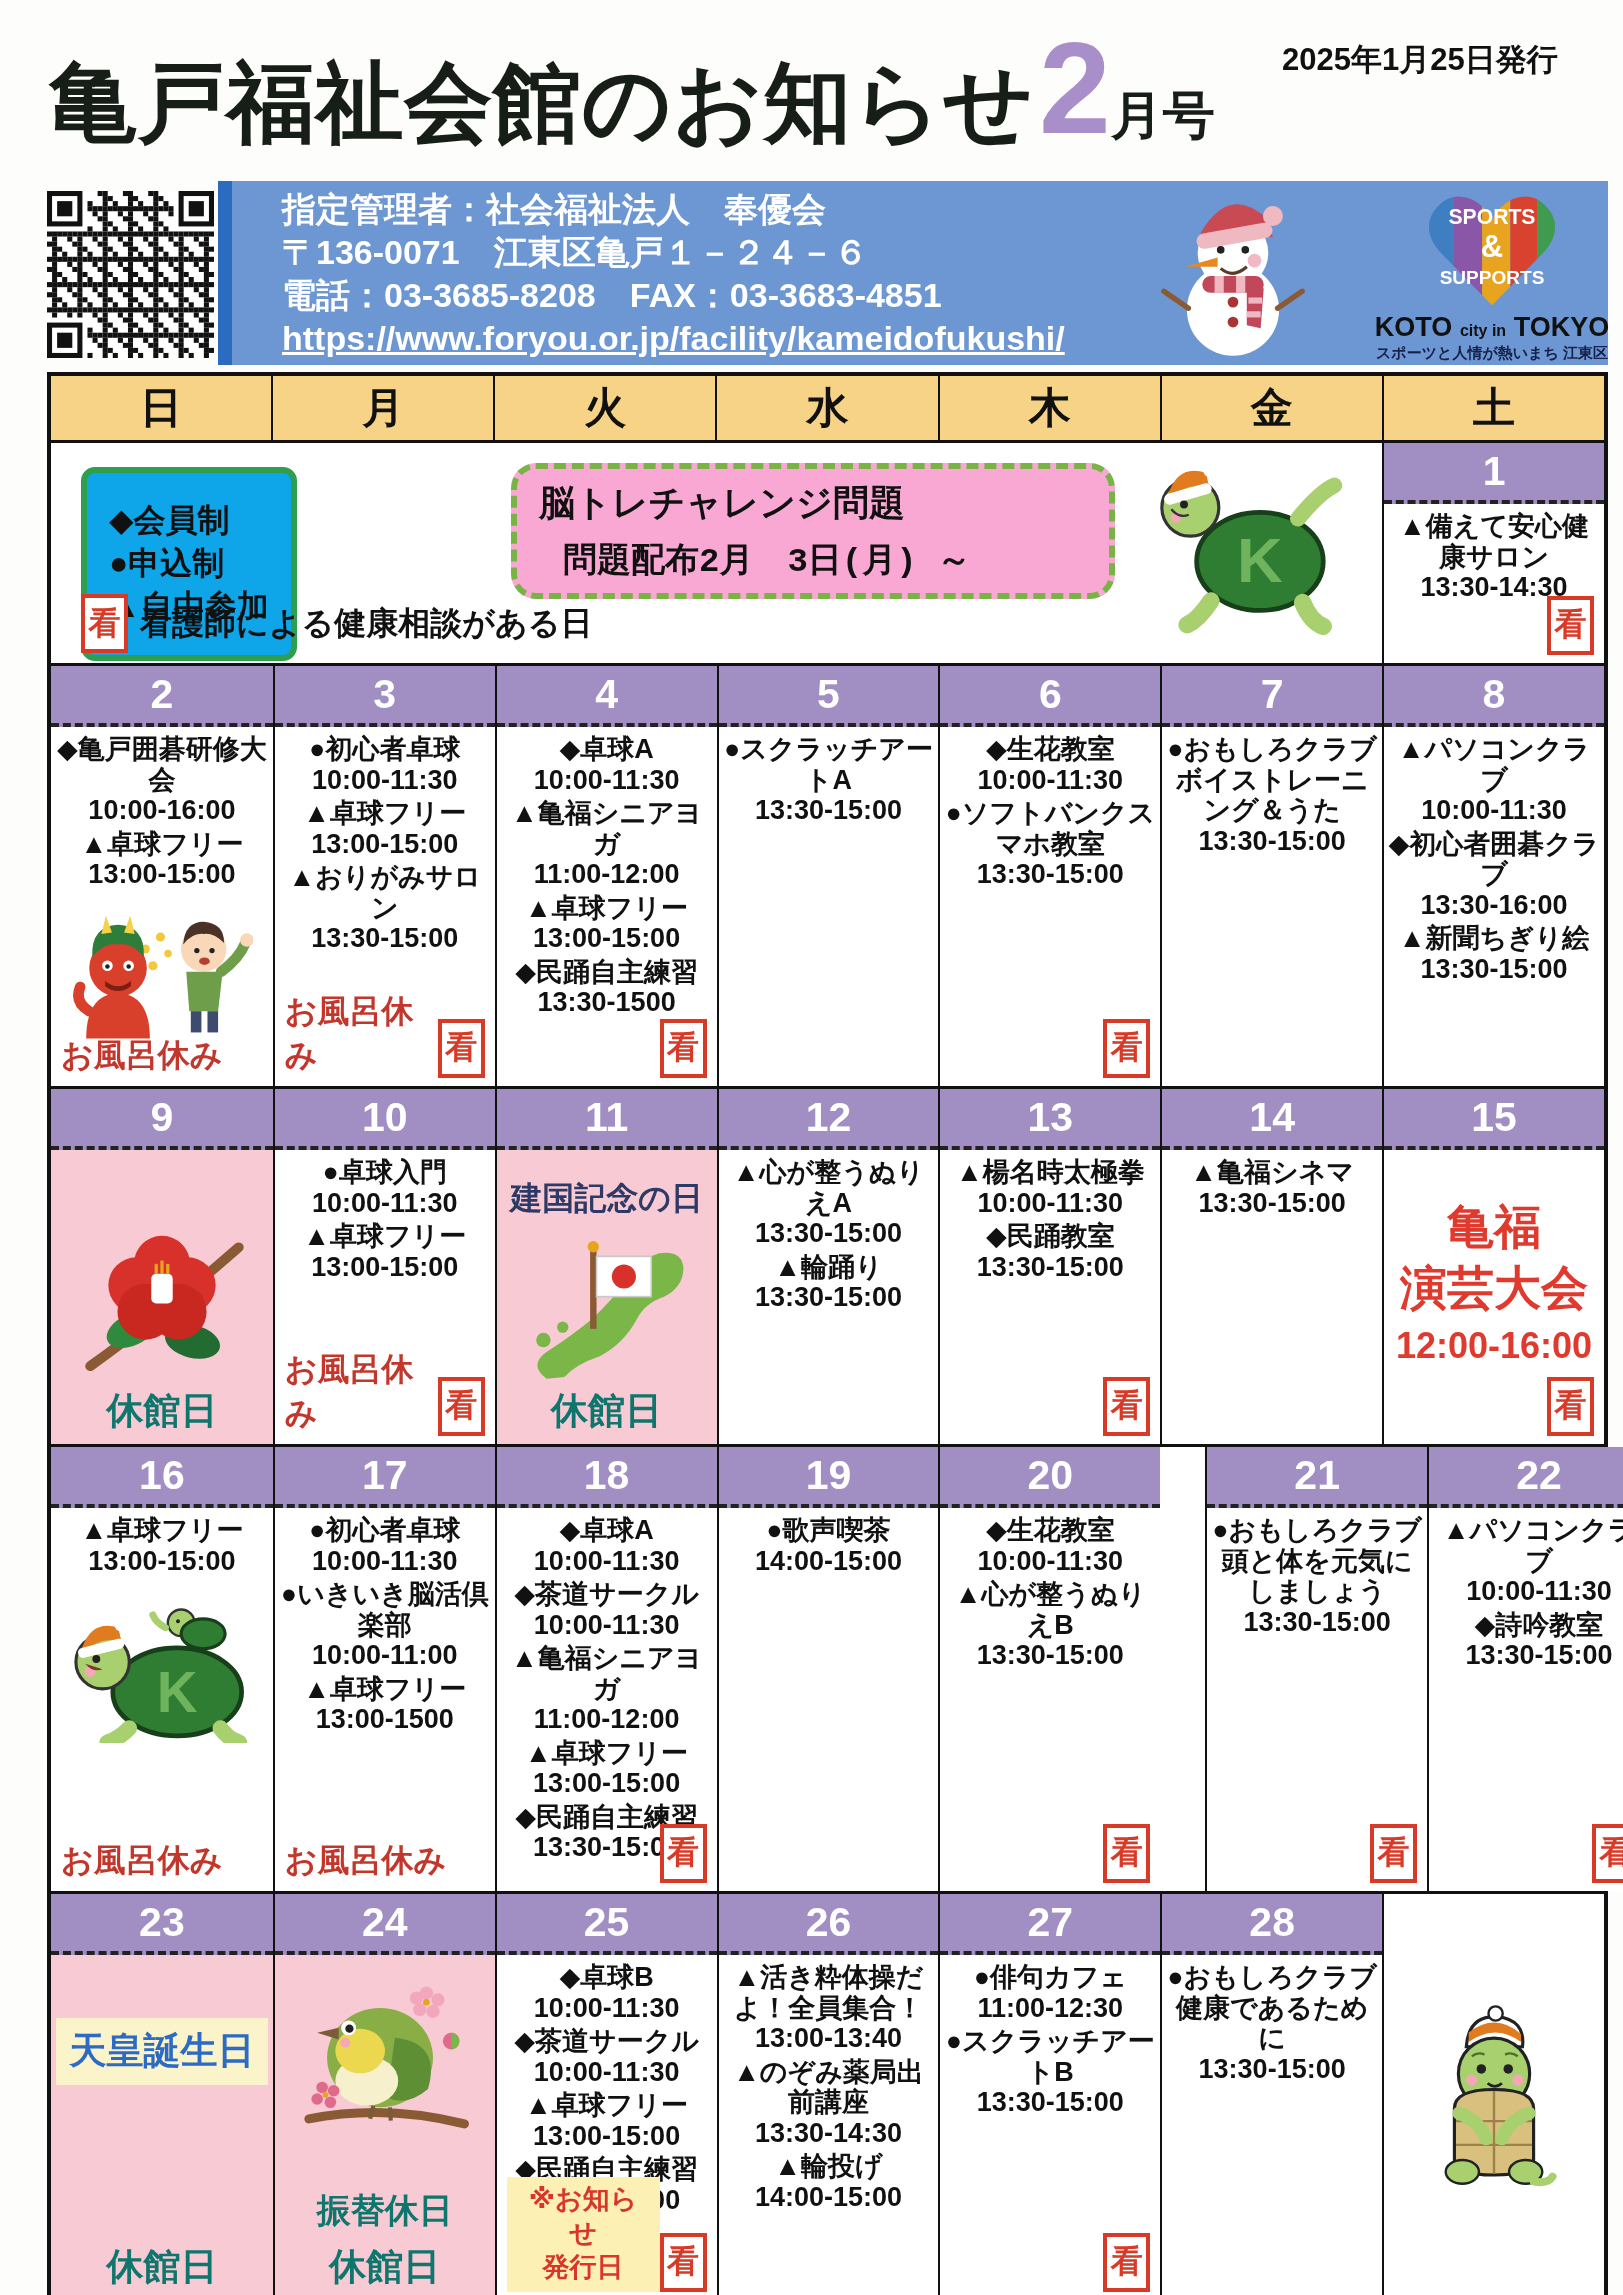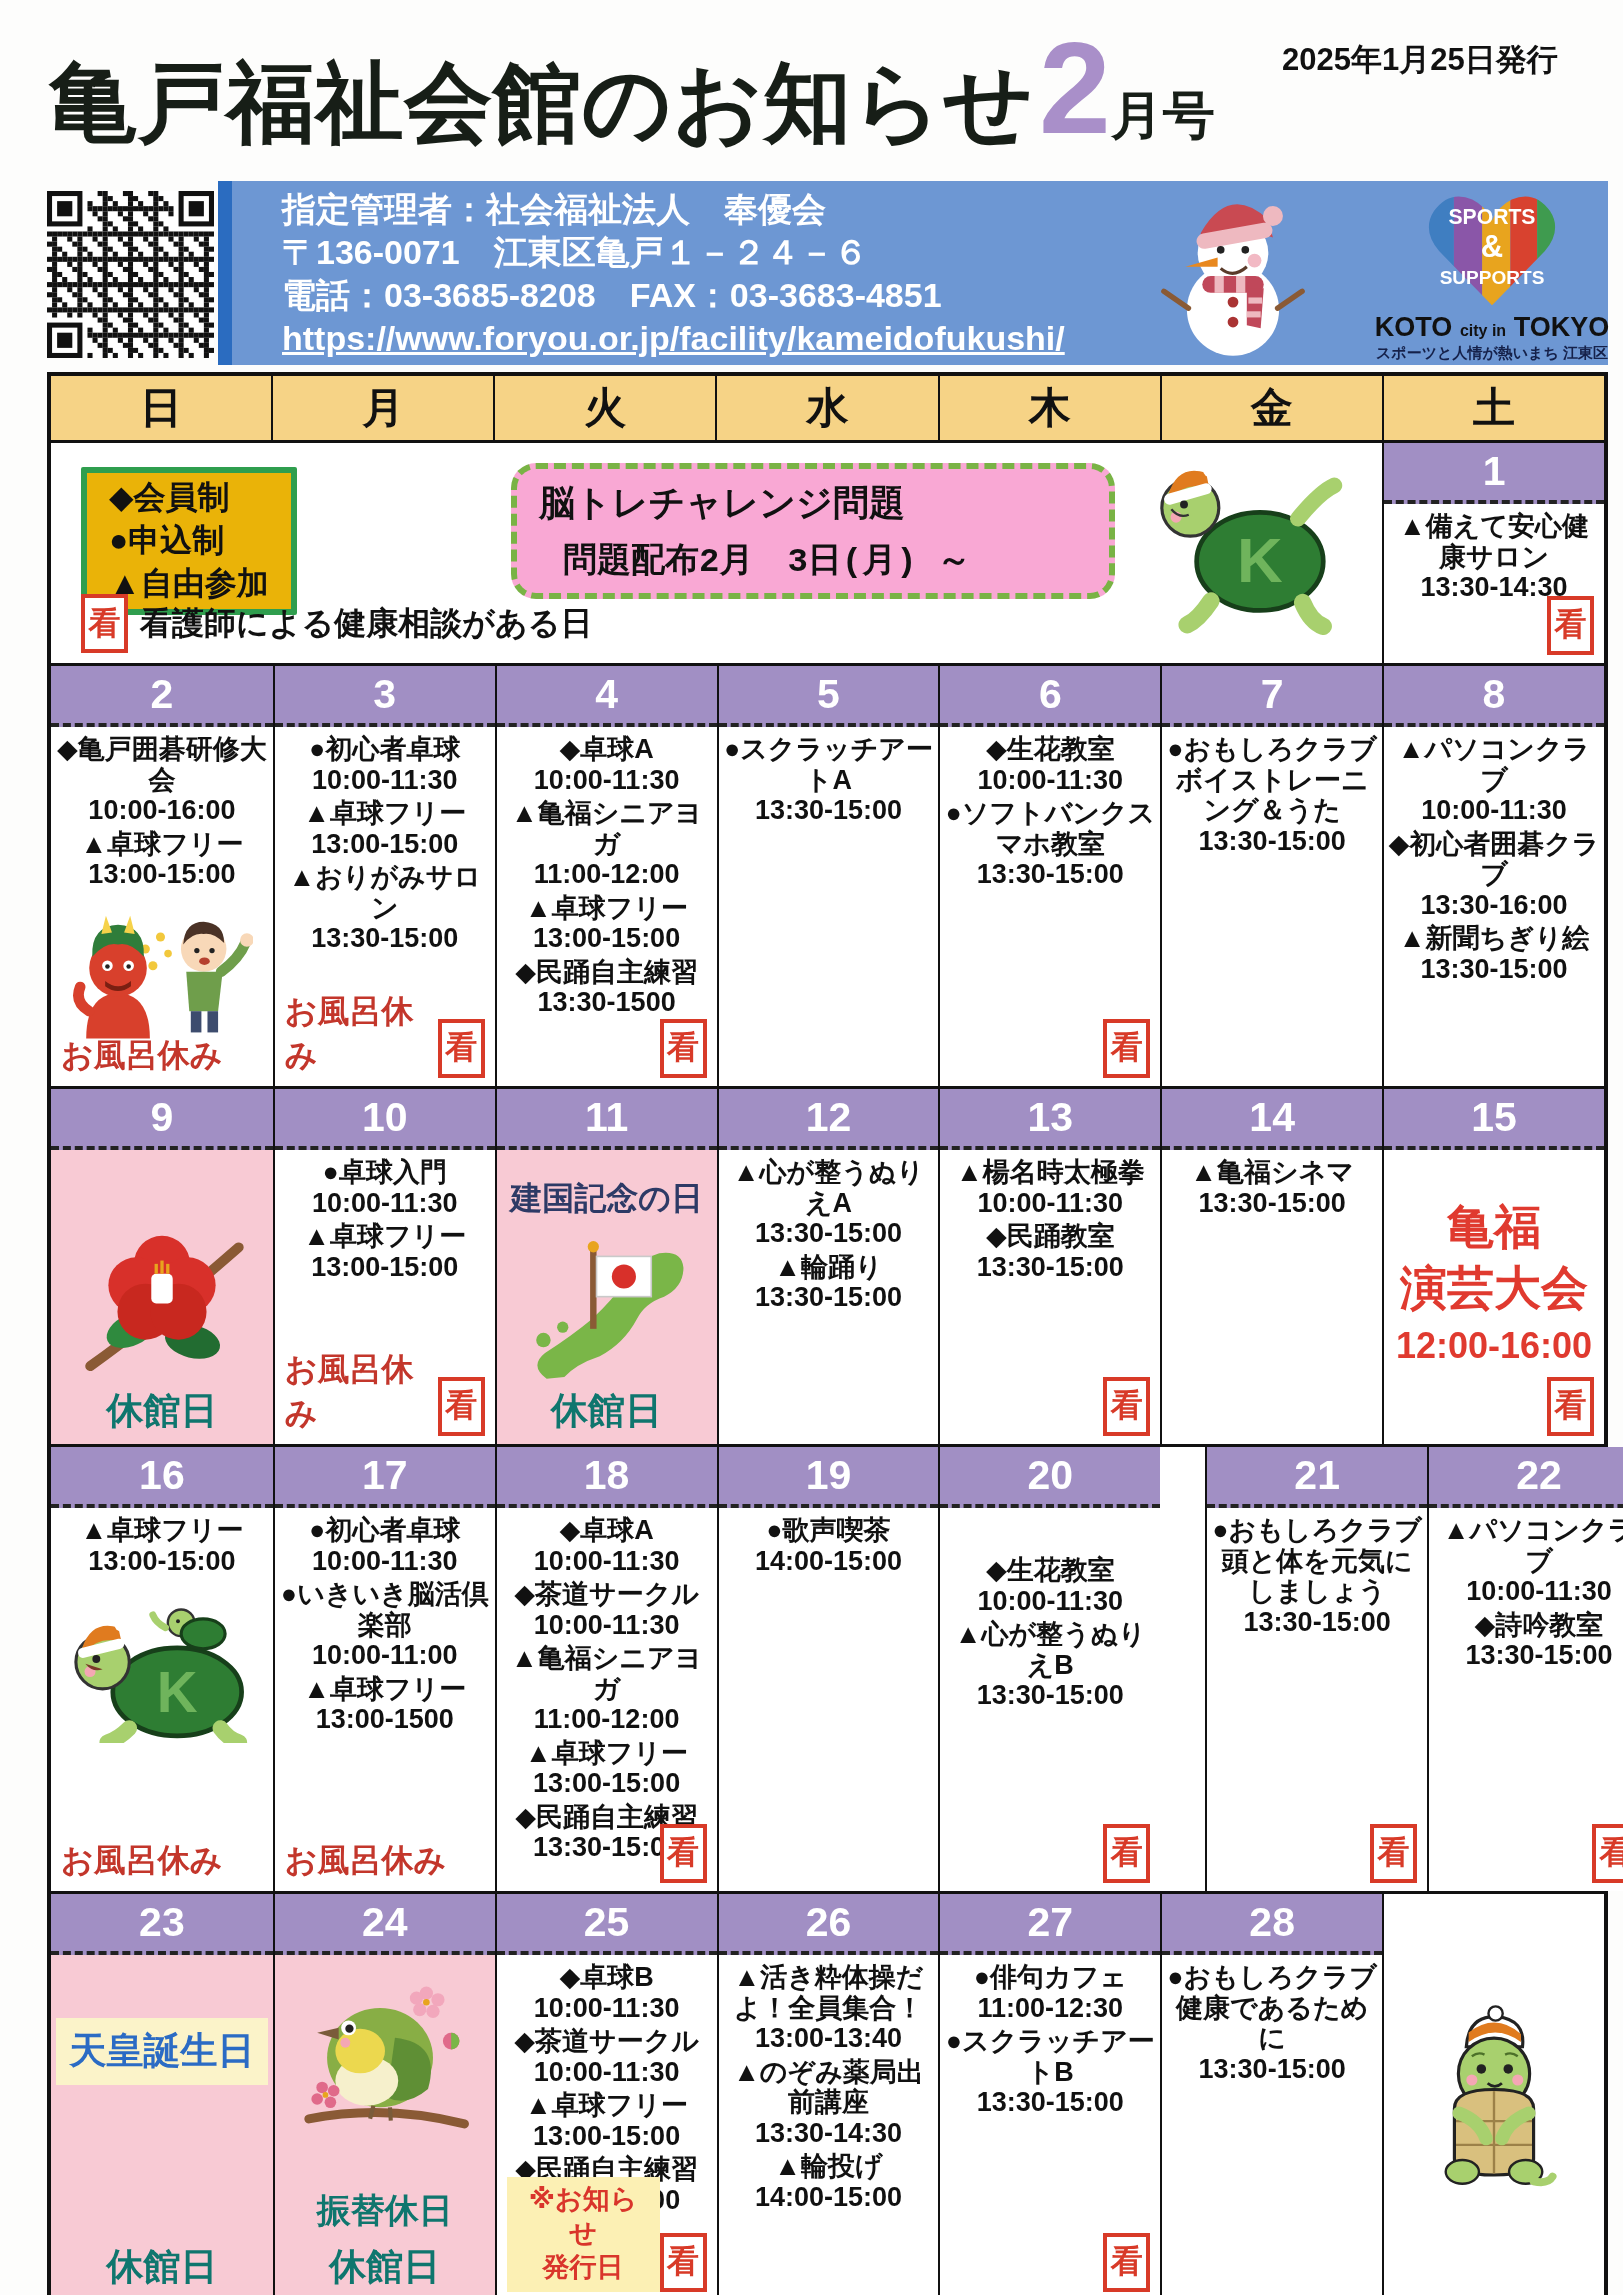--- a/index.html
+++ b/index.html
@@ -53,22 +53,22 @@
   .feature{color:#e03a2f;text-align:center;margin-top:39px;}
   .feature .fl{font-size:47px;font-weight:900;line-height:1.3;}
   .feature .ft{font-size:36px;font-weight:700;margin-top:6.8px;}
   .tenno{background:#fbf3c9;color:#2b6bc4;font-size:37px;font-weight:900;padding:8.5px 13.5px;margin-top:56px;}
   .furikae{color:#0f766e;font-size:34px;font-weight:800;margin-top:auto;}
   .kenkoku{color:#2d3a66;font-size:32px;font-weight:900;text-align:center;margin-top:22px;line-height:1.2;}
   .notice{background:#fcf0b4;color:#d9352b;font-size:27px;font-weight:800;text-align:center;
           line-height:1.25;padding:6.8px 10px;white-space:pre-line;}
   .illus{display:flex;justify-content:center;margin-top:3.4px;}
   
-  .legendbox{position:absolute;left:30px;top:24px;border:6px solid #2f9e4e;border-radius:2px;
-             padding:3px 22px;background:#eab308;}
+  .legendbox{position:absolute;left:30px;top:24px;border:6px solid #2f9e4e;border-radius:14px;
+             padding:26px 22px;background:#0ea5e9;}
   .legendbox div{font-size:32px;font-weight:700;line-height:1.35;}
   .nursenote{position:absolute;left:30px;bottom:10px;display:flex;align-items:center;gap:12px;
              font-size:32px;font-weight:600;}
   .brainbox{position:absolute;left:460px;top:20px;width:548px;border:6.8px dashed #79b345;
             border-radius:25px;padding:10px 22px;background:#f9a8d4;font-family:Liberation Mono, monospace;}
   .brainbox .bt{font-size:36px;font-weight:800;}
   .brainbox .bl{font-size:34px;font-weight:600;margin-top:8.5px;padding-left:24px;}
   .info-turtle{position:absolute;right:36px;top:13.5px;}
 </style>
 </head>
@@ -978,21 +978,21 @@
       </div>
       <div class="cell" style="width: 14.2857%; height: 444px;">
         <div class="band">
           <span class="dnum">19</span>
         </div>
         <div class="body">
           <div class="ev">●歌声喫茶</div>
           <div class="time">14:00-15:00</div>
         </div>
       </div>
-      <div class="cell" style="width: 14.2857%; height: 444px; gap: 40px;">
+      <div class="cell" style="width: 14.2857%; height: 444px;">
         <div class="band">
           <span class="dnum">20</span>
         </div>
         <div class="body">
           <div class="ev">◆生花教室</div>
           <div class="time">10:00-11:30</div>
           <div class="ev">▲心が整うぬりえB</div>
           <div class="time">13:30-15:00</div>
         </div>
         <div class="bottom right">

